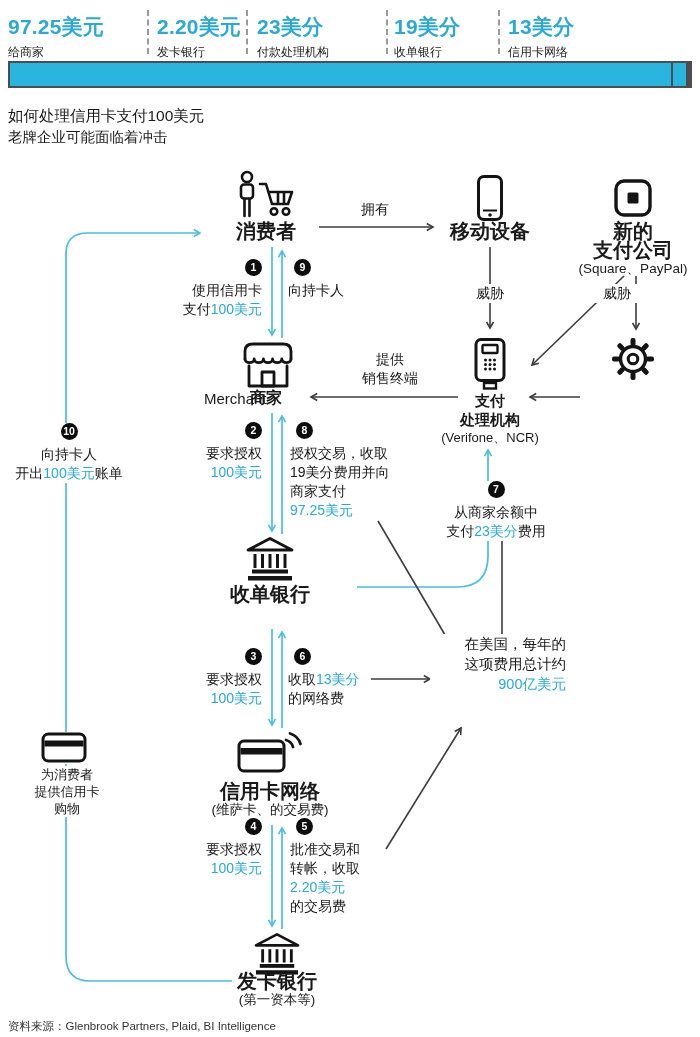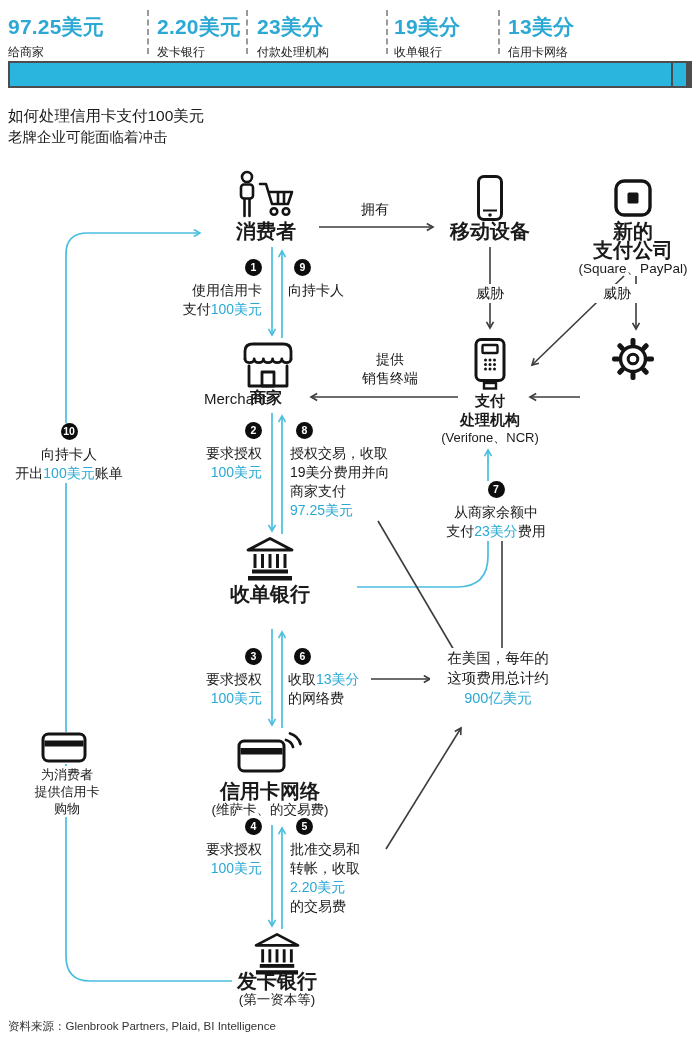--- a/index.html
+++ b/index.html
@@ -324,21 +324,21 @@
       </div>
   </div>
   <div class="step al-c wbg" style="left:4px;top:423px;width:130px;">
     <span class="badge">10</span>
     <div>
         <div><span class="">向持卡人</span></div>
         <div><span class="">开出</span><span class="hl">100美元</span><span class="">账单</span></div>
       </div>
   </div>
 
-  <div class="abs wbg" style="left:430px;top:648px;width:136px;font-size:14.5px;line-height:20px;text-align:center;">
+  <div class="abs wbg" style="left:430px;top:634px;width:136px;font-size:14.5px;line-height:20px;text-align:right;">
       <div><span class="">在美国，每年的</span></div>
       <div><span class="">这项费用总计约</span></div>
       <div><span class="hl">900亿美元</span></div>
     </div>
 
   <div class="abs src" style="left:8px;top:1019px;">资料来源：Glenbrook Partners, Plaid, BI Intelligence</div>
 
 </div>
 
 </body></html>

